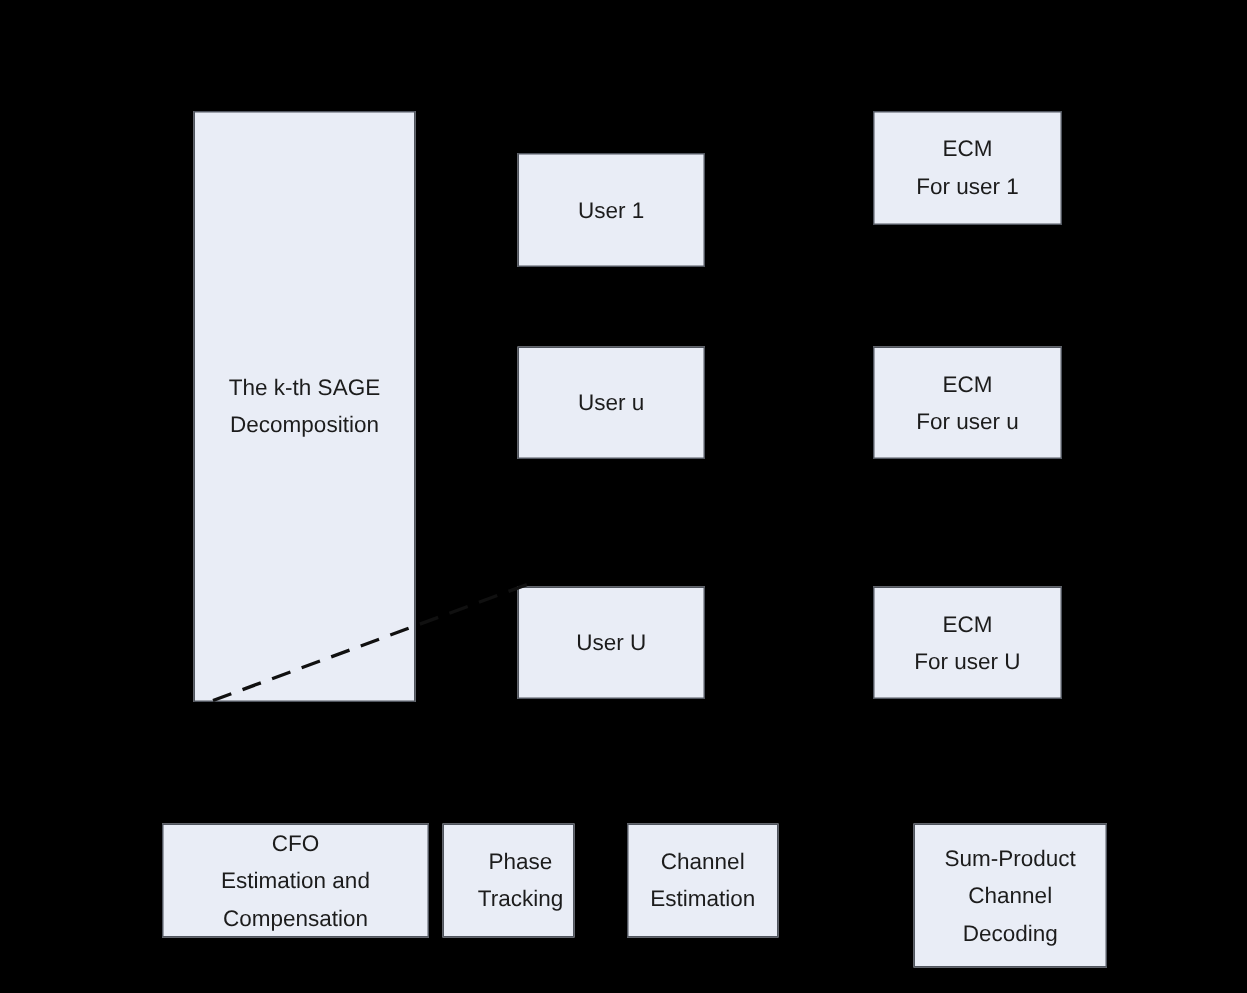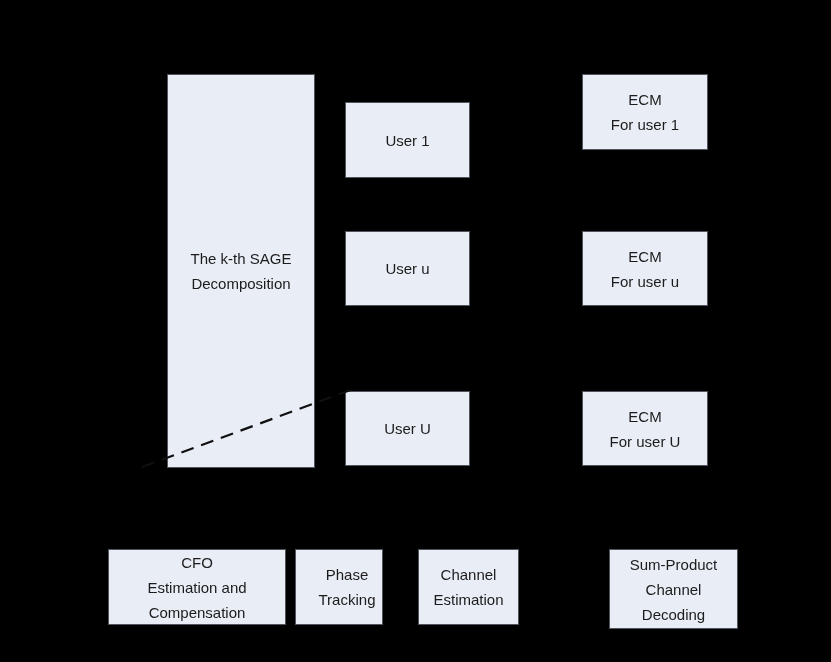--- a/index.html
+++ b/index.html
@@ -26,34 +26,34 @@
     justify-content: center;
     text-align: center;
   }
   .box-label {
     white-space: pre-line;
     color: #1c1c1c;
     font-size: 15px;
     line-height: 25px;
   }
   
-  .sage        { left: 129px; top: 74px;  width: 148px; height: 394px; margin-left: 38px; }
+  .sage        { left: 129px; top: 74px;  width: 148px; height: 394px; }
   
   .user-1      { left: 345px; top: 74px;  width: 125px; height: 76px; margin-top: 28px; }
   .user-u      { left: 345px; top: 231px; width: 125px; height: 75px; }
   .user-uu     { left: 345px; top: 391px; width: 125px; height: 75px; }
   
   .ecm-1       { left: 582px; top: 74px;  width: 126px; height: 76px; }
   .ecm-u       { left: 582px; top: 231px; width: 126px; height: 75px; }
   .ecm-uu      { left: 582px; top: 391px; width: 126px; height: 75px; }
   
   .cfo         { left: 108px; top: 549px; width: 178px; height: 76px; }
   .phase       { left: 295px; top: 549px; width: 88px;  height: 76px; padding-left: 16px; }
   .channel     { left: 418px; top: 549px; width: 101px; height: 76px; }
-  .sum-product { left: 609px; top: 549px; width: 129px; height: 80px; }
+  .sum-product { left: 609px; top: 549px; width: 129px; height: 96px; }
 
   .connector-overlay {
     position: absolute;
     left: 0;
     top: 0;
     width: 831px;
     height: 662px;
     pointer-events: none;
   }
 </style>

